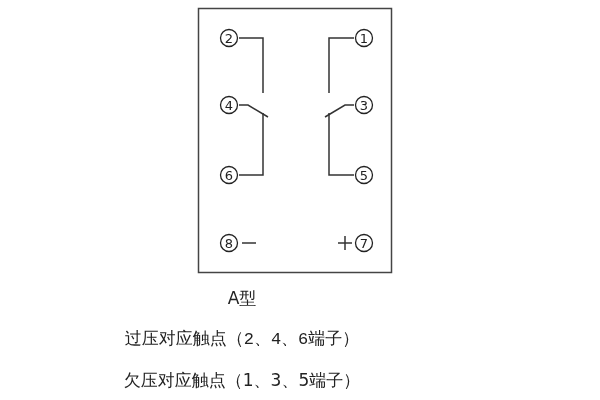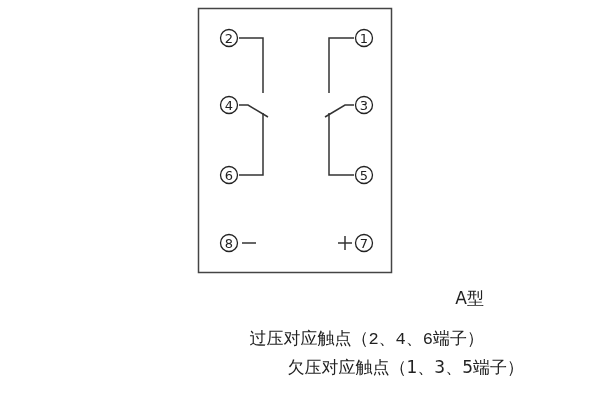--- a/index.html
+++ b/index.html
@@ -1,21 +1,21 @@
 <!DOCTYPE html>
 <html><head>
 <meta charset="utf-8">
 <style>
   html,body{margin:0;padding:0;background:#ffffff;}
   body{width:600px;height:400px;position:relative;overflow:hidden;font-family:"DejaVu Sans","Liberation Sans",sans-serif;color:#222;}
   #diagram{position:absolute;left:0;top:0;width:600px;height:290px;}
-  .caption{position:absolute;left:0;width:484px;text-align:right;font-size:17px;color:#222;}
+  .caption{position:absolute;left:0;width:484px;text-align:center;font-size:17px;color:#222;}
   #cap-type{top:287px;}
   #cap-over{top:327px;font-family:Liberation Mono, monospace;}
-  #cap-under{top:356px;padding-left:40px;}
+  #cap-under{top:369px;}
   svg text{font-family:"DejaVu Sans","Liberation Sans",sans-serif;}
 </style>
 </head>
 <body>
 
 <svg id="diagram" viewBox="0 0 600 290" width="600" height="290">
 
   <rect x="198.5" y="8.5" width="193" height="264" fill="none" stroke="#444" stroke-width="1.5"></rect>
 
   <g stroke="#333" stroke-width="1.5" fill="none">

